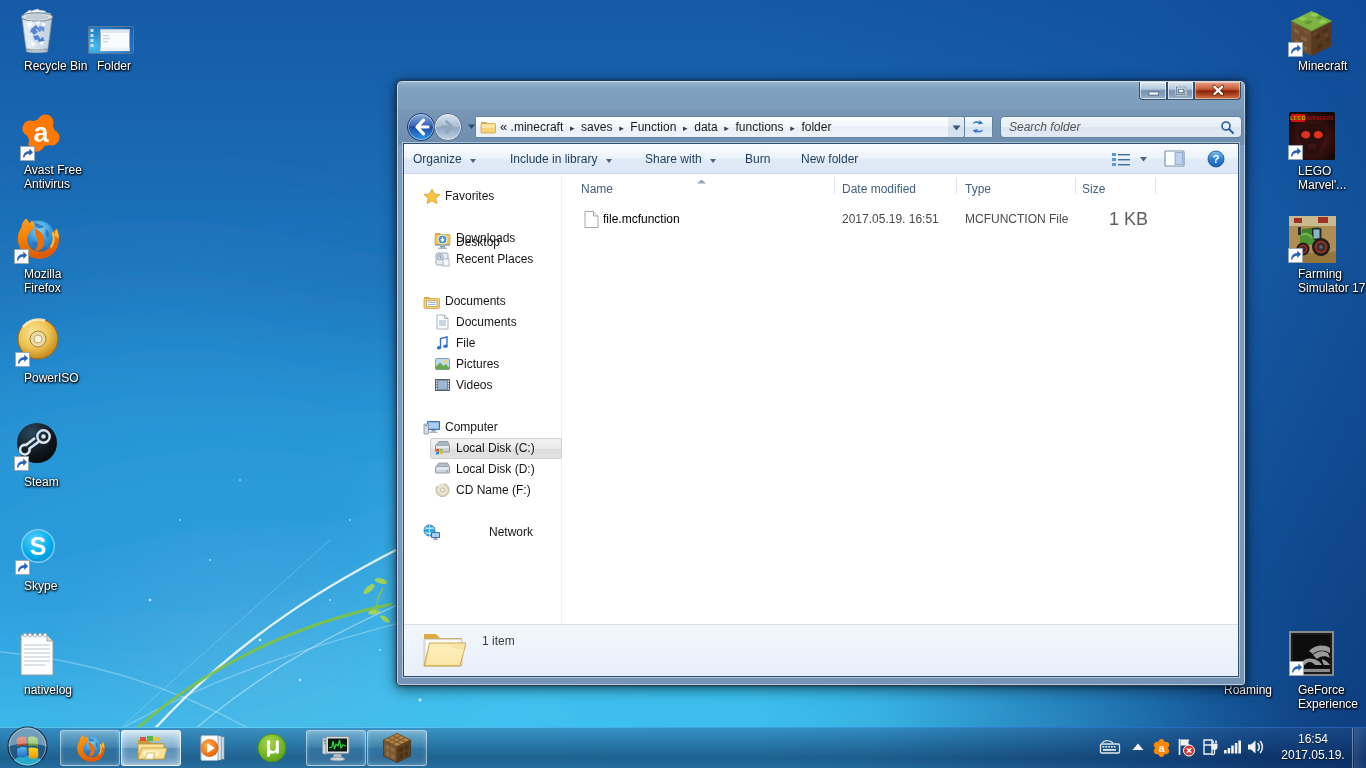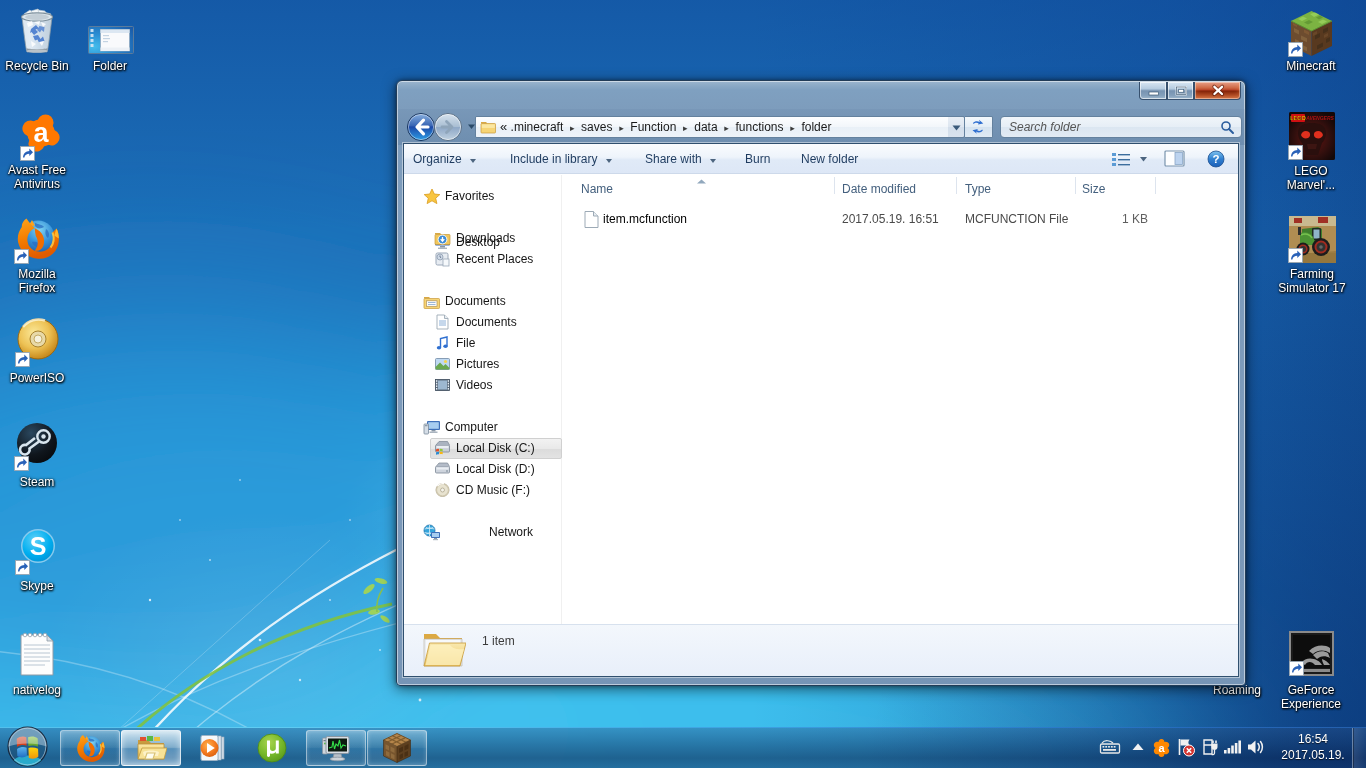--- a/index.html
+++ b/index.html
@@ -1,20 +1,20 @@
 <!DOCTYPE html>
 <html><head>
 <meta charset="utf-8">
 <style>
 * { margin:0; padding:0; box-sizing:border-box; }
 html,body { width:1366px; height:768px; overflow:hidden; font-family:"Liberation Sans",sans-serif; }
 #desk { position:absolute; inset:0; width:1366px; height:768px; }
 .abs { position:absolute; }
-.dlabel { position:absolute; color:#fff; font-size:12px; text-align:center; line-height:14px;
-  text-shadow: 0 1px 2px rgba(0,0,0,.95), 0 0 3px rgba(0,0,0,.7), 1px 1px 2px rgba(0,0,0,.9); white-space:nowrap; }
+.dlabel { position:absolute; color:#fff; font-size:12px; text-align:left; line-height:14px;
+  text-shadow: 0 1px 2px rgba(0,0,0,.95), 0 0 3px rgba(0,0,0,.7), 1px 1px 2px rgba(0,0,0,.9); white-space:nowrap;padding-left:24px; }
 
 #win { position:absolute; left:396px; top:80px; width:850px; height:606px;
   border-radius:6px 6px 4px 4px;
   background: linear-gradient(180deg,#9cb6ce 0px, #8dabc7 4px, #7fa0c0 9px, #7d9cbc 30px, #7d9bbb 300px, #7997b8 550px, #7695b6 100%);
   border:1px solid #223c57;
   box-shadow: inset 0 0 0 1px rgba(255,255,255,.5), 0 3px 14px rgba(0,0,0,.55), 0 0 4px rgba(0,0,0,.4); }
 #navbar { position:absolute; left:1px; top:28px; width:848px; height:36px;
   background: linear-gradient(180deg, rgba(78,110,146,.10), rgba(56,92,130,.22)); }
 .capbtn { position:absolute; top:1px; height:18px; border:1px solid #37506d; border-top:none; }
 .capbtn svg { position:absolute; left:0; top:0; }
@@ -683,21 +683,21 @@
         </svg>
           <span style="position:absolute;left:52px;">Local Disk (D:)</span>
         </div>
       <div class="srow" style="top:304.5px;">
           <svg style="left:30px;" width="17" height="16" viewBox="0 0 17 16">
         <circle cx="8.5" cy="8" r="6.5" fill="#e8e3d0" stroke="#a89f86" stroke-width="0.8"></circle>
         <circle cx="8.5" cy="8" r="6" fill="none" stroke="#cfc7ae" stroke-width="1.2"></circle>
         <circle cx="8.5" cy="8" r="2" fill="#f5f3ea" stroke="#a89f86" stroke-width="0.7"></circle>
         <path d="M3.5,4 A6.5,6.5 0 0 1 10,1.8" stroke="#fdfcf8" stroke-width="1.4" fill="none"></path>
         </svg>
-          <span style="position:absolute;left:52px;">CD Music (F:)</span>
+          <span style="position:absolute;left:52px;">CD Name (F:)</span>
         </div>
       <div class="srow" style="top:346.5px;">
           <svg style="left:19px;" width="18" height="17" viewBox="0 0 18 17">
         <circle cx="6.5" cy="6.5" r="5.5" fill="#35a5dc" stroke="#1a6fa8" stroke-width="0.8"></circle>
         <path d="M1.5,5 Q6.5,3 11.5,5 M1.5,8.5 Q6.5,10.5 11.5,8.5 M6.5,1 L6.5,12 M2.5,2.8 Q6.5,6 10.5,2.8 M2.5,10.2 Q6.5,7.5 10.5,10.2" stroke="#d5ecf8" stroke-width="0.8" fill="none"></path>
         <rect x="8" y="8" width="9" height="6" rx="0.8" fill="#3e6fb8"></rect>
         <rect x="9" y="9" width="7" height="4" fill="#a7cdf0"></rect>
         <rect x="11" y="14" width="3" height="1" fill="#8a97a5"></rect>
             <rect x="10" y="15" width="5" height="1.2" fill="#aab4bf"></rect>
         </svg>
@@ -714,24 +714,24 @@
         </svg>
       <div class="hsep" style="left:271px;"></div>
       <div class="hsep" style="left:393px;"></div>
       <div class="hsep" style="left:512px;"></div>
       <div class="hsep" style="left:592px;"></div>
 
       <svg class="abs" style="left:21px;top:36px;" width="15" height="17" viewBox="0 0 15 17">
         <path d="M1,0.5 L9.5,0.5 L14,5 L14,16.5 L1,16.5 Z" fill="#ffffff" stroke="#9daaB6" stroke-width="1"></path>
         <path d="M9.5,0.5 L9.5,5 L14,5" fill="#e8edf2" stroke="#9daab6" stroke-width="1"></path>
       </svg>
-      <div class="abs" style="left:40px;top:36px;font-size:12px;color:#000;height:17px;line-height:17px;">item.mcfunction</div>
+      <div class="abs" style="left:40px;top:36px;font-size:12px;color:#000;height:17px;line-height:17px;">file.mcfunction</div>
       <div class="abs" style="left:279px;top:36px;font-size:12px;color:#4a4a4a;height:17px;line-height:17px;">2017.05.19. 16:51</div>
       <div class="abs" style="left:402px;top:36px;font-size:12px;color:#4a4a4a;height:17px;line-height:17px;">MCFUNCTION File</div>
-      <div class="abs" style="left:510px;top:36px;width:75px;text-align:right;font-size:12px;color:#5f5f5f;height:17px;line-height:17px;">1 KB</div>
+      <div class="abs" style="left:510px;top:36px;width:75px;text-align:right;font-size:18px;color:#5f5f5f;height:17px;line-height:17px;">1 KB</div>
     </div>
     <div id="details">
       <svg class="abs" style="left:16px;top:1px;" width="46" height="46" viewBox="0 0 46 46">
         <defs>
           <linearGradient id="fldf" x1="0" y1="0" x2="0" y2="1">
             <stop offset="0" stop-color="#f9e9b0"></stop>
               <stop offset="0.5" stop-color="#f3d787"></stop>
               <stop offset="1" stop-color="#e8c363"></stop>
           </linearGradient>
         </defs>

